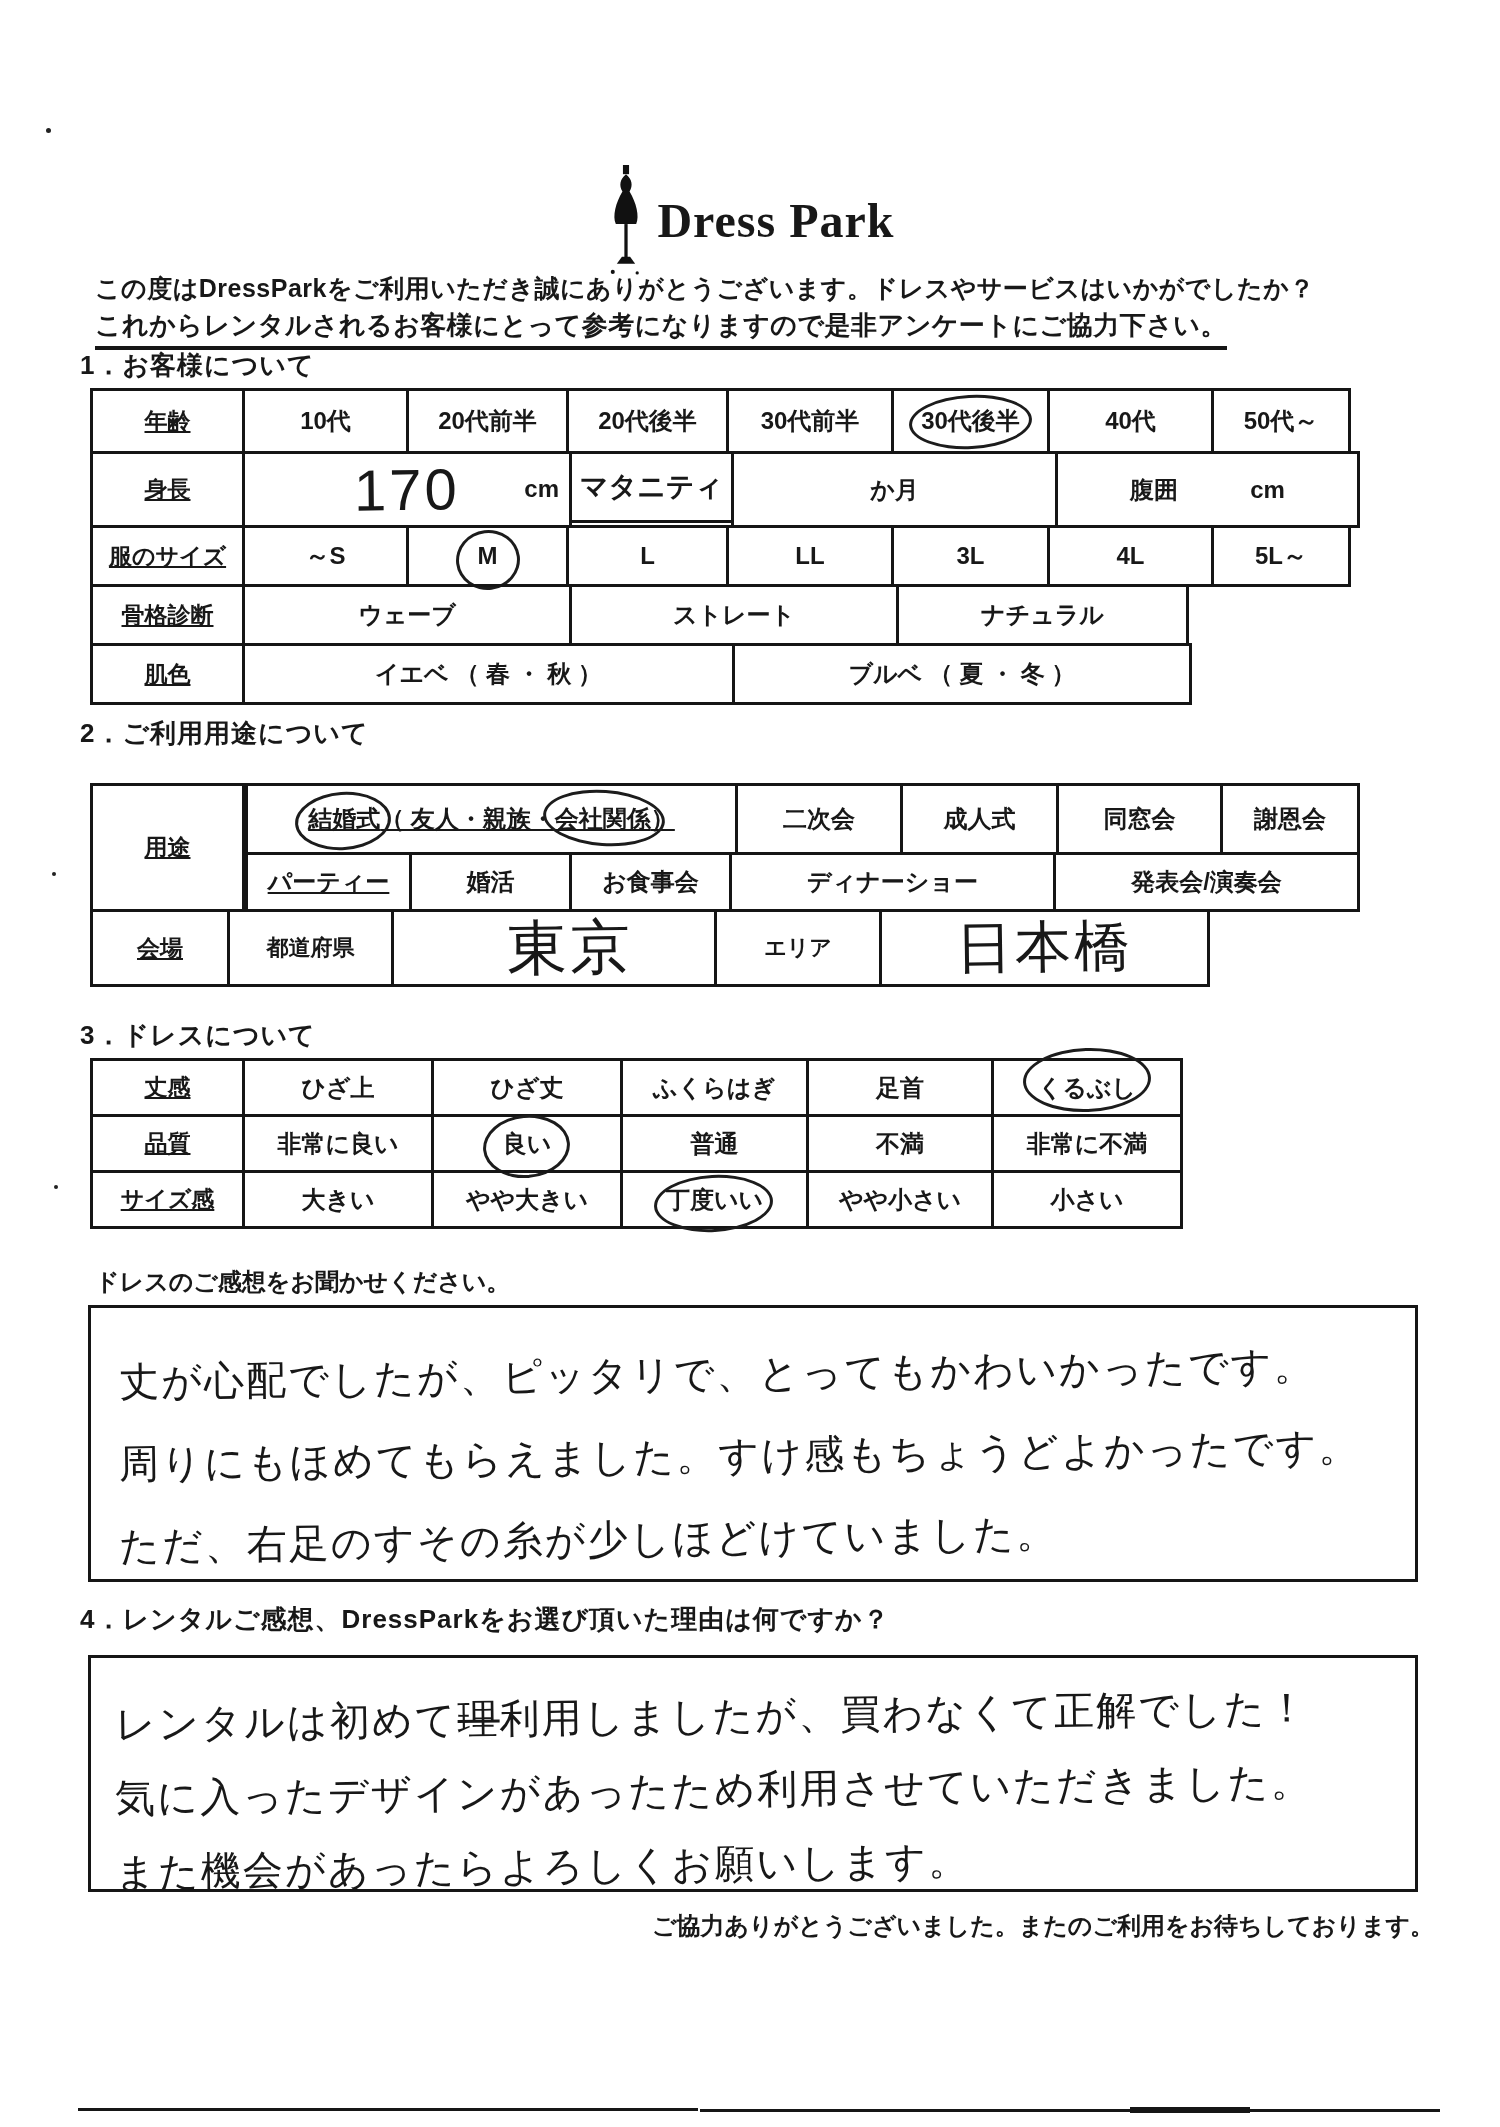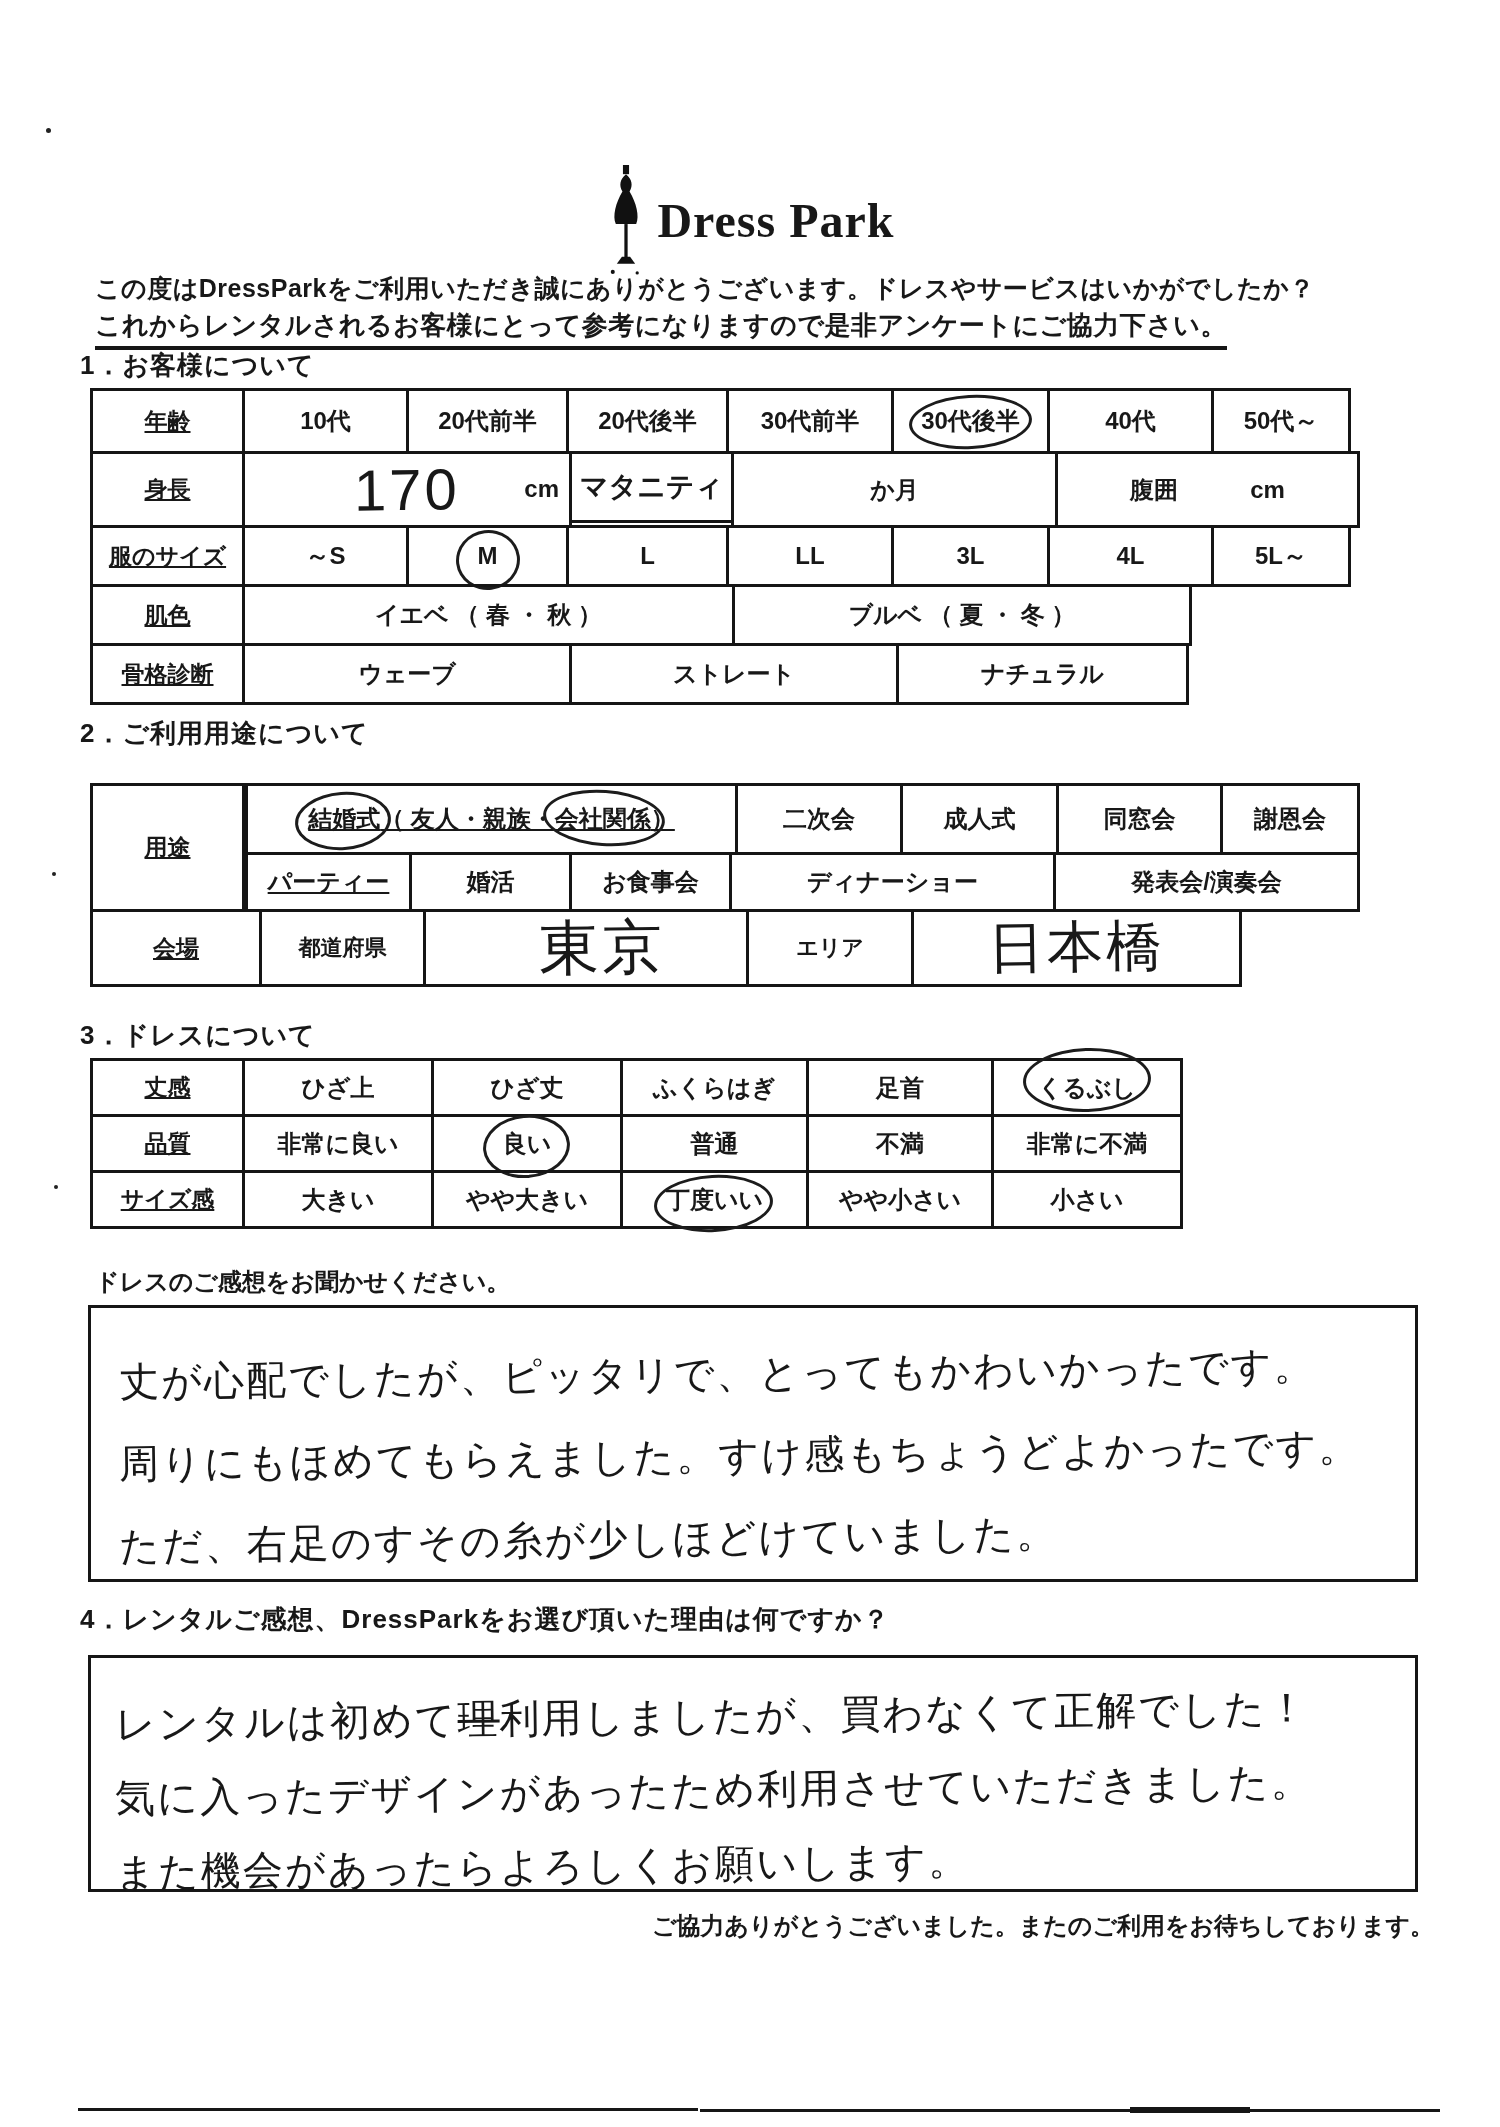--- a/index.html
+++ b/index.html
@@ -102,30 +102,30 @@
       </span>
     </div>
     <div class="cell" style="width:163px;height:62px">L</div>
     <div class="cell" style="width:168px;height:62px">LL</div>
     <div class="cell" style="width:159px;height:62px">3L</div>
     <div class="cell" style="width:167px;height:62px">4L</div>
     <div class="cell" style="width:140px;height:62px">5L～</div>
   </div>
 
   <div class="row mt">
-    <div class="cell lbl" style="width:155px;height:62px">肌色</div>
-    <div class="cell" style="width:493px;height:62px">イエベ （ 春 ・ 秋 ）</div>
-    <div class="cell" style="width:460px;height:62px">ブルベ （ 夏 ・ 冬 ）</div>
-  </div>
-
-  <div class="row mt">
     <div class="cell lbl" style="width:155px;height:62px">骨格診断</div>
     <div class="cell" style="width:330px;height:62px">ウェーブ</div>
     <div class="cell" style="width:330px;height:62px">ストレート</div>
     <div class="cell" style="width:293px;height:62px">ナチュラル</div>
+  </div>
+
+  <div class="row mt">
+    <div class="cell lbl" style="width:155px;height:62px">肌色</div>
+    <div class="cell" style="width:493px;height:62px">イエベ （ 春 ・ 秋 ）</div>
+    <div class="cell" style="width:460px;height:62px">ブルベ （ 夏 ・ 冬 ）</div>
   </div>
 </div>
 
 <div class="abs sec-h" style="top:716px;left:80px">2．ご利用用途について</div>
 
 <div class="abs" style="top:783px;left:90px">
   <div class="row">
     <div class="cell lbl" style="width:155px;height:129px">用途</div>
     <div style="width:1127px">
       <div class="row">
@@ -147,21 +147,21 @@
       <div class="row mt">
         <div class="cell" style="width:167px;height:60px">パーティー</div>
         <div class="cell" style="width:163px;height:60px">婚活</div>
         <div class="cell" style="width:163px;height:60px">お食事会</div>
         <div class="cell" style="width:327px;height:60px">ディナーショー</div>
         <div class="cell" style="width:307px;height:60px">発表会/演奏会</div>
       </div>
     </div>
   </div>
   <div class="row mt">
-    <div class="cell lbl" style="width:172px;height:78px">会場</div>
+    <div class="cell lbl" style="width:140px;height:78px">会場</div>
     <div class="cell" style="width:167px;height:78px;font-size:22px">都道府県</div>
     <div class="cell" style="width:326px;height:78px;justify-content:center;padding-left:32px">
       <span class="hand" style="font-size:60px">東京</span>
     </div>
     <div class="cell" style="width:168px;height:78px;font-size:22px">エリア</div>
     <div class="cell" style="width:331px;height:78px">
       <span class="hand" style="font-size:56px">日本橋</span>
     </div>
   </div>
 </div>

